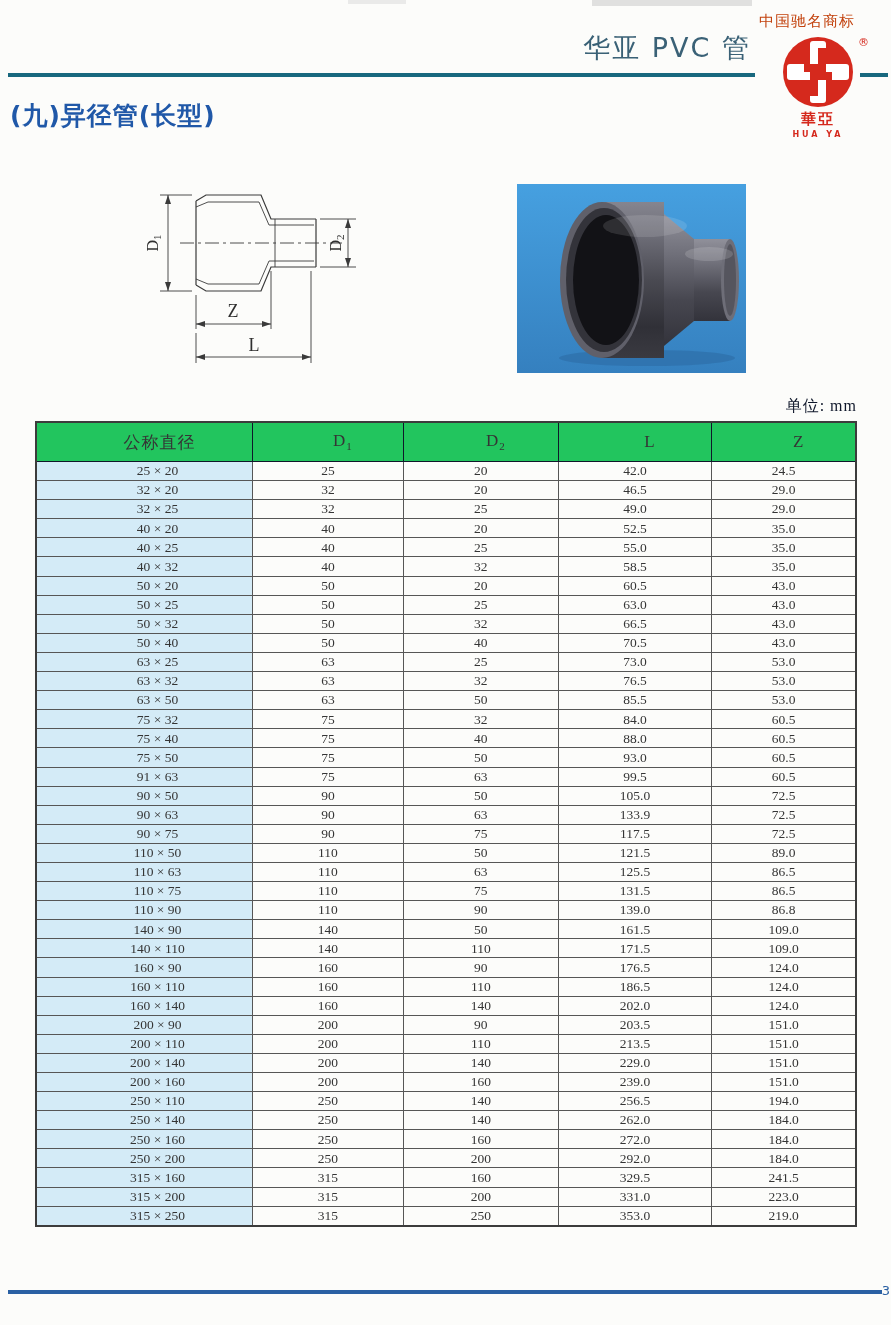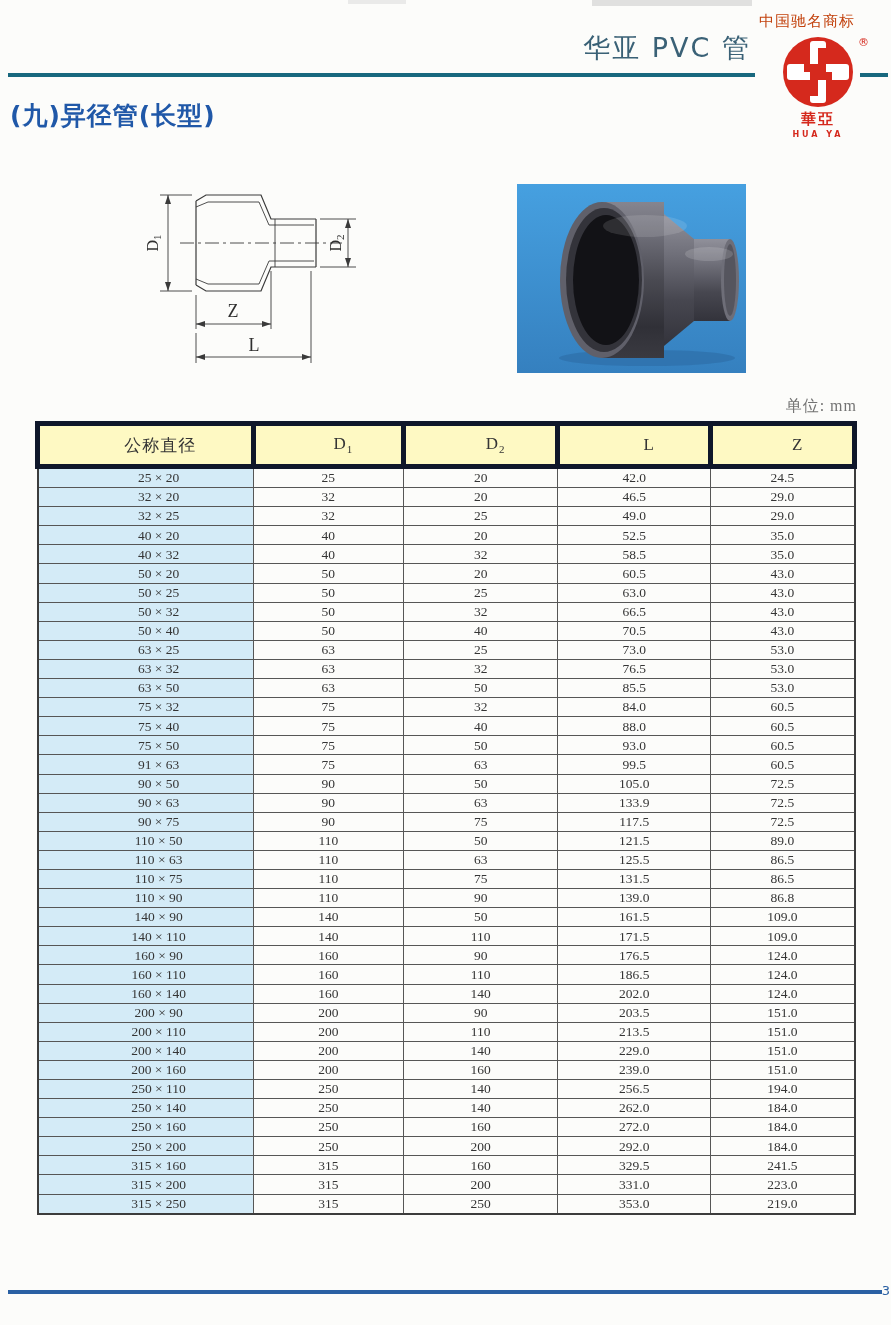--- a/index.html
+++ b/index.html
@@ -19,24 +19,24 @@
   #logo{position:absolute;top:28px;left:776px;width:92px;height:112px;}
   #page-title{position:absolute;top:99px;left:10px;color:#2058a8;
         font-family:"DejaVu Sans","Liberation Sans",sans-serif;
         font-size:25px;font-weight:bold;letter-spacing:1px;}
 
   
   #diagram{position:absolute;left:108px;top:182px;}
   #photo{position:absolute;left:517px;top:184px;}
 
   
-  #unit-label{position:absolute;top:396px;right:34px;font-size:16px;color:#737373;letter-spacing:1px;}
+  #unit-label{position:absolute;top:396px;right:34px;font-size:16px;color:#0f172a;letter-spacing:1px;}
   #spec-table{position:absolute;left:35px;top:421px;width:822px;border-collapse:collapse;
         table-layout:fixed;color:#353535;}
-  #spec-table th{background:#fef9c3;border:5px solid #0f172a;height:36px;
+  #spec-table th{background:#22c55e;border:1px solid #0f172a;height:36px;
         font-size:17px;font-weight:normal;letter-spacing:1px;padding-left:31px;}
   #spec-table td{border:1px solid #565656;height:18.1px;padding:0;
         font-size:13.5px;text-align:center;line-height:1;}
   #spec-table td.col-name{background:#d4ebf7;padding-left:26px;}
   #spec-table{border:2px solid #3c3c3c;}
   #spec-table sub{font-size:11px;}
 
   
   #rule-bottom{position:absolute;top:1290px;left:8px;width:874px;height:4px;background:#2a60a3;}
   #page-number{position:absolute;top:1283px;right:1px;color:#2a60a3;font-size:13px;
@@ -190,20 +190,27 @@
           <td>29.0</td>
         </tr>
         <tr>
           <td class="col-name">40 × 20</td>
           <td>40</td>
           <td>20</td>
           <td>52.5</td>
           <td>35.0</td>
         </tr>
         <tr>
+          <td class="col-name">40 × 25</td>
+          <td>40</td>
+          <td>25</td>
+          <td>55.0</td>
+          <td>35.0</td>
+        </tr>
+        <tr>
           <td class="col-name">40 × 32</td>
           <td>40</td>
           <td>32</td>
           <td>58.5</td>
           <td>35.0</td>
         </tr>
         <tr>
           <td class="col-name">50 × 20</td>
           <td>50</td>
           <td>20</td>

